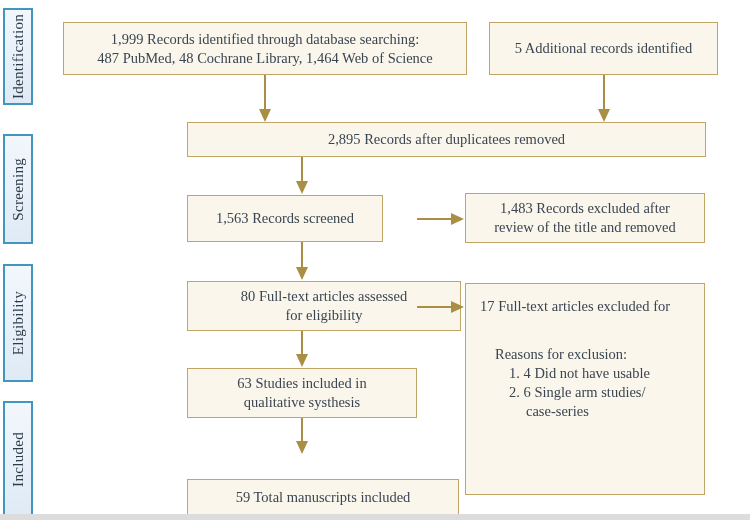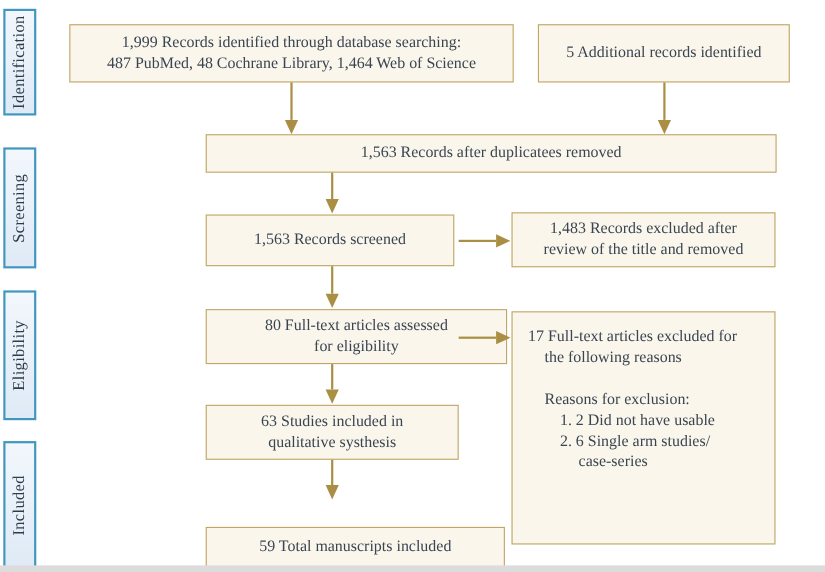--- a/index.html
+++ b/index.html
@@ -25,21 +25,21 @@
   .box{position:absolute;background:var(--box-fill);border:1.5px solid var(--box-border);
     display:flex;flex-direction:column;align-items:center;justify-content:center;
     font-size:14.5px;line-height:19px;text-align:center;color:var(--text);}
   .box div{width:100%;}
 
   
   .box.reasons{align-items:flex-start;justify-content:flex-start;text-align:left;padding:13px 8px 8px 14px;font-family:Liberation Serif, serif;}
   .ind1{padding-left:15px;}
   .ind2{padding-left:29px;}
   .ind3{padding-left:46px;}
-  .gap-above{margin-top:19px;}
+  .gap-above{margin-top:29px;}
 
   
   .varrow{position:absolute;width:13px;display:flex;flex-direction:column;align-items:center;}
   .varrow .stem{flex:1;width:2px;background:var(--arrow);}
   .varrow .head{width:0;height:0;border-left:6.5px solid transparent;border-right:6.5px solid transparent;border-top:13px solid var(--arrow);}
   .harrow{position:absolute;height:13px;display:flex;flex-direction:row;align-items:center;}
   .harrow .stem{flex:1;height:2px;background:var(--arrow);}
   .harrow .head{width:0;height:0;border-top:6.5px solid transparent;border-bottom:6.5px solid transparent;border-left:13px solid var(--arrow);}
 
   .footer-strip{position:absolute;left:0;bottom:0;width:100%;height:6px;background:var(--footer-strip);}
@@ -64,41 +64,40 @@
 
   <div class="box" style="left:63px;top:22px;width:404px;height:53px">
     <div>1,999 Records identified through database searching:</div>
     <div>487 PubMed, 48 Cochrane Library, 1,464 Web of Science</div>
   </div>
   <div class="box" style="left:489px;top:22px;width:229px;height:53px">
     <div>5 Additional records identified</div>
   </div>
 
   <div class="box" style="left:187px;top:122px;width:519px;height:35px">
-    <div>1,563 Records after duplicatees removed</div>
+    <div>2,895 Records after duplicatees removed</div>
   </div>
 
-  <div class="box" style="left:187px;top:195px;width:226px;height:47px">
+  <div class="box" style="left:187px;top:195px;width:196px;height:47px">
     <div>1,563 Records screened</div>
   </div>
   <div class="box" style="left:465px;top:193px;width:240px;height:50px">
     <div>1,483 Records excluded after</div>
     <div>review of the title and removed</div>
   </div>
 
   <div class="box" style="left:187px;top:281px;width:274px;height:50px">
     <div>80 Full-text articles assessed</div>
     <div>for eligibility</div>
   </div>
 
   <div class="box reasons" style="left:465px;top:283px;width:240px;height:212px">
     <div>17 Full-text articles excluded for</div>
-    <div class="ind1">the following reasons</div>
     <div class="ind1 gap-above">Reasons for exclusion:</div>
-    <div class="ind2">1. 2 Did not have usable</div>
+    <div class="ind2">1. 4 Did not have usable</div>
     <div class="ind2">2. 6 Single arm studies/</div>
     <div class="ind3">case-series</div>
   </div>
 
   <div class="box" style="left:187px;top:368px;width:230px;height:50px">
     <div>63 Studies included in</div>
     <div>qualitative systhesis</div>
   </div>
 
   <div class="box" style="left:187px;top:479px;width:272px;height:37px">

